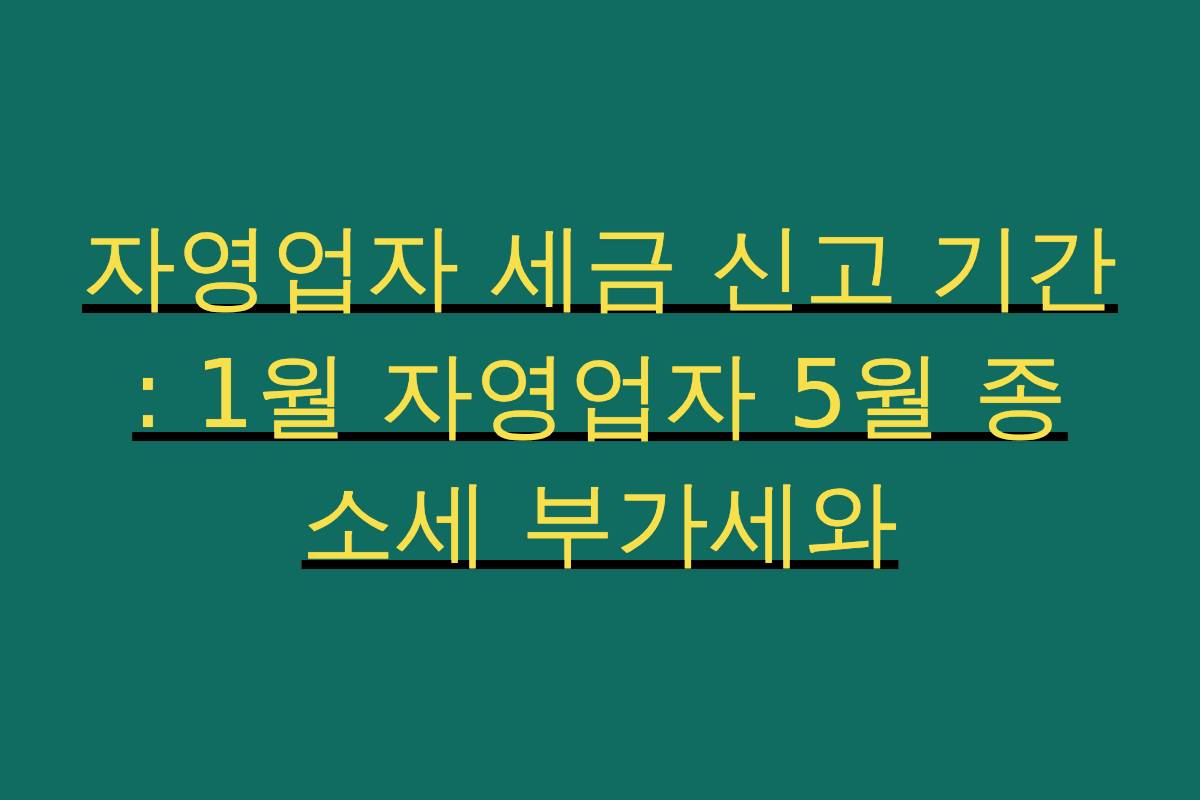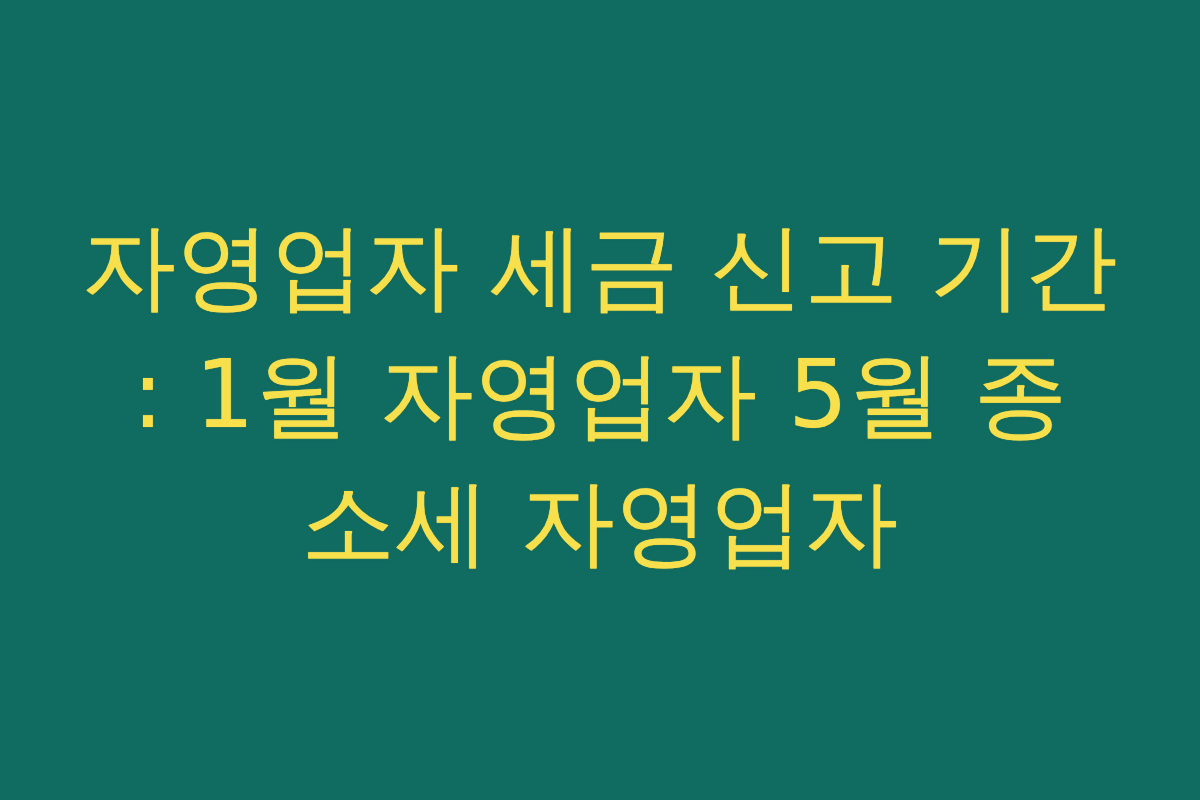--- a/index.html
+++ b/index.html
@@ -28,20 +28,21 @@
 
   #title-block {
     width: 1060px;
     text-align: center;
     display: flex;
     flex-direction: column;
     align-items: center;
     justify-content: center;
     
     margin-top: -10px;
+    text-decoration: underline;
   }
 
   .title-line {
     display: block;
     color: #F7E04C;
     font-family: "DejaVu Sans", "Liberation Sans", sans-serif;
     font-size: 94px;
     line-height: 128px;
     font-weight: 400;
     letter-spacing: 0.5px;
@@ -57,17 +58,17 @@
 <body>
 
 <div id="thumbnail-canvas">
 
   <div id="title-block">
 
     <span class="title-line">자영업자 세금 신고 기간</span>
 
     <span class="title-line">: 1월 자영업자 5월 종</span>
 
-    <span class="title-line">소세 자영업자</span>
+    <span class="title-line">소세 부가세와</span>
 
   </div>
 
 </div>
 
 </body></html>

